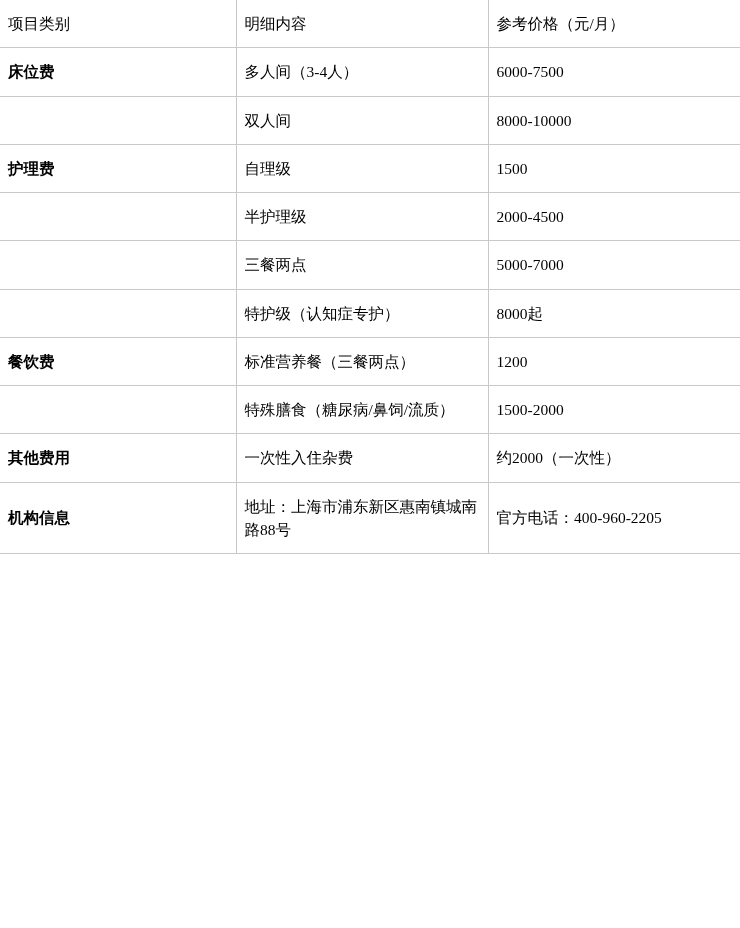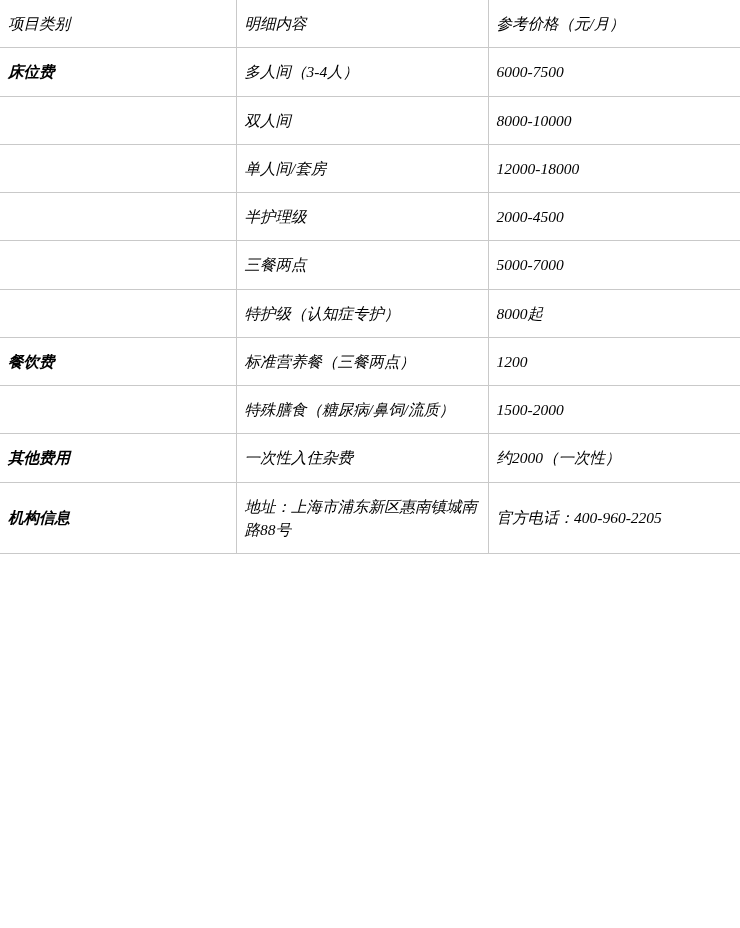--- a/index.html
+++ b/index.html
@@ -23,21 +23,20 @@
   table.price-table col.c2 { width: 252px; }
   table.price-table col.c3 { width: 252px; }
 
   table.price-table td {
     border: 1px solid #c9c9c9;
     padding: 12px 10px 12px 8px;
     font-size: 15.5px;
     line-height: 1.5;
     vertical-align: middle;
     word-break: break-word;
-    font-style: italic;
   }
   
   table.price-table tr td:first-child { border-left: none; }
   table.price-table tr td:last-child { border-right: none; }
   table.price-table tr:first-child td { border-top: none; }
 
   td.cat {
     font-weight: bold;
     margin-left: 37px;
   }
@@ -73,26 +72,26 @@
       <td>多人间（3-4人）</td>
       <td>6000-7500</td>
     </tr>
 
     <tr>
       <td class="cat empty"></td>
       <td>双人间</td>
       <td>8000-10000</td>
     </tr>
 
+
     <tr>
-      <td class="cat empty"></td>
-      <td>单人间/套房</td>
-      <td>12000-18000</td>
+      <td class="cat">护理费</td>
+      <td>自理级</td>
+      <td>1500</td>
     </tr>
-
 
     <tr>
       <td class="cat empty"></td>
       <td>半护理级</td>
       <td>2000-4500</td>
     </tr>
 
     <tr>
       <td class="cat empty"></td>
       <td>三餐两点</td>

